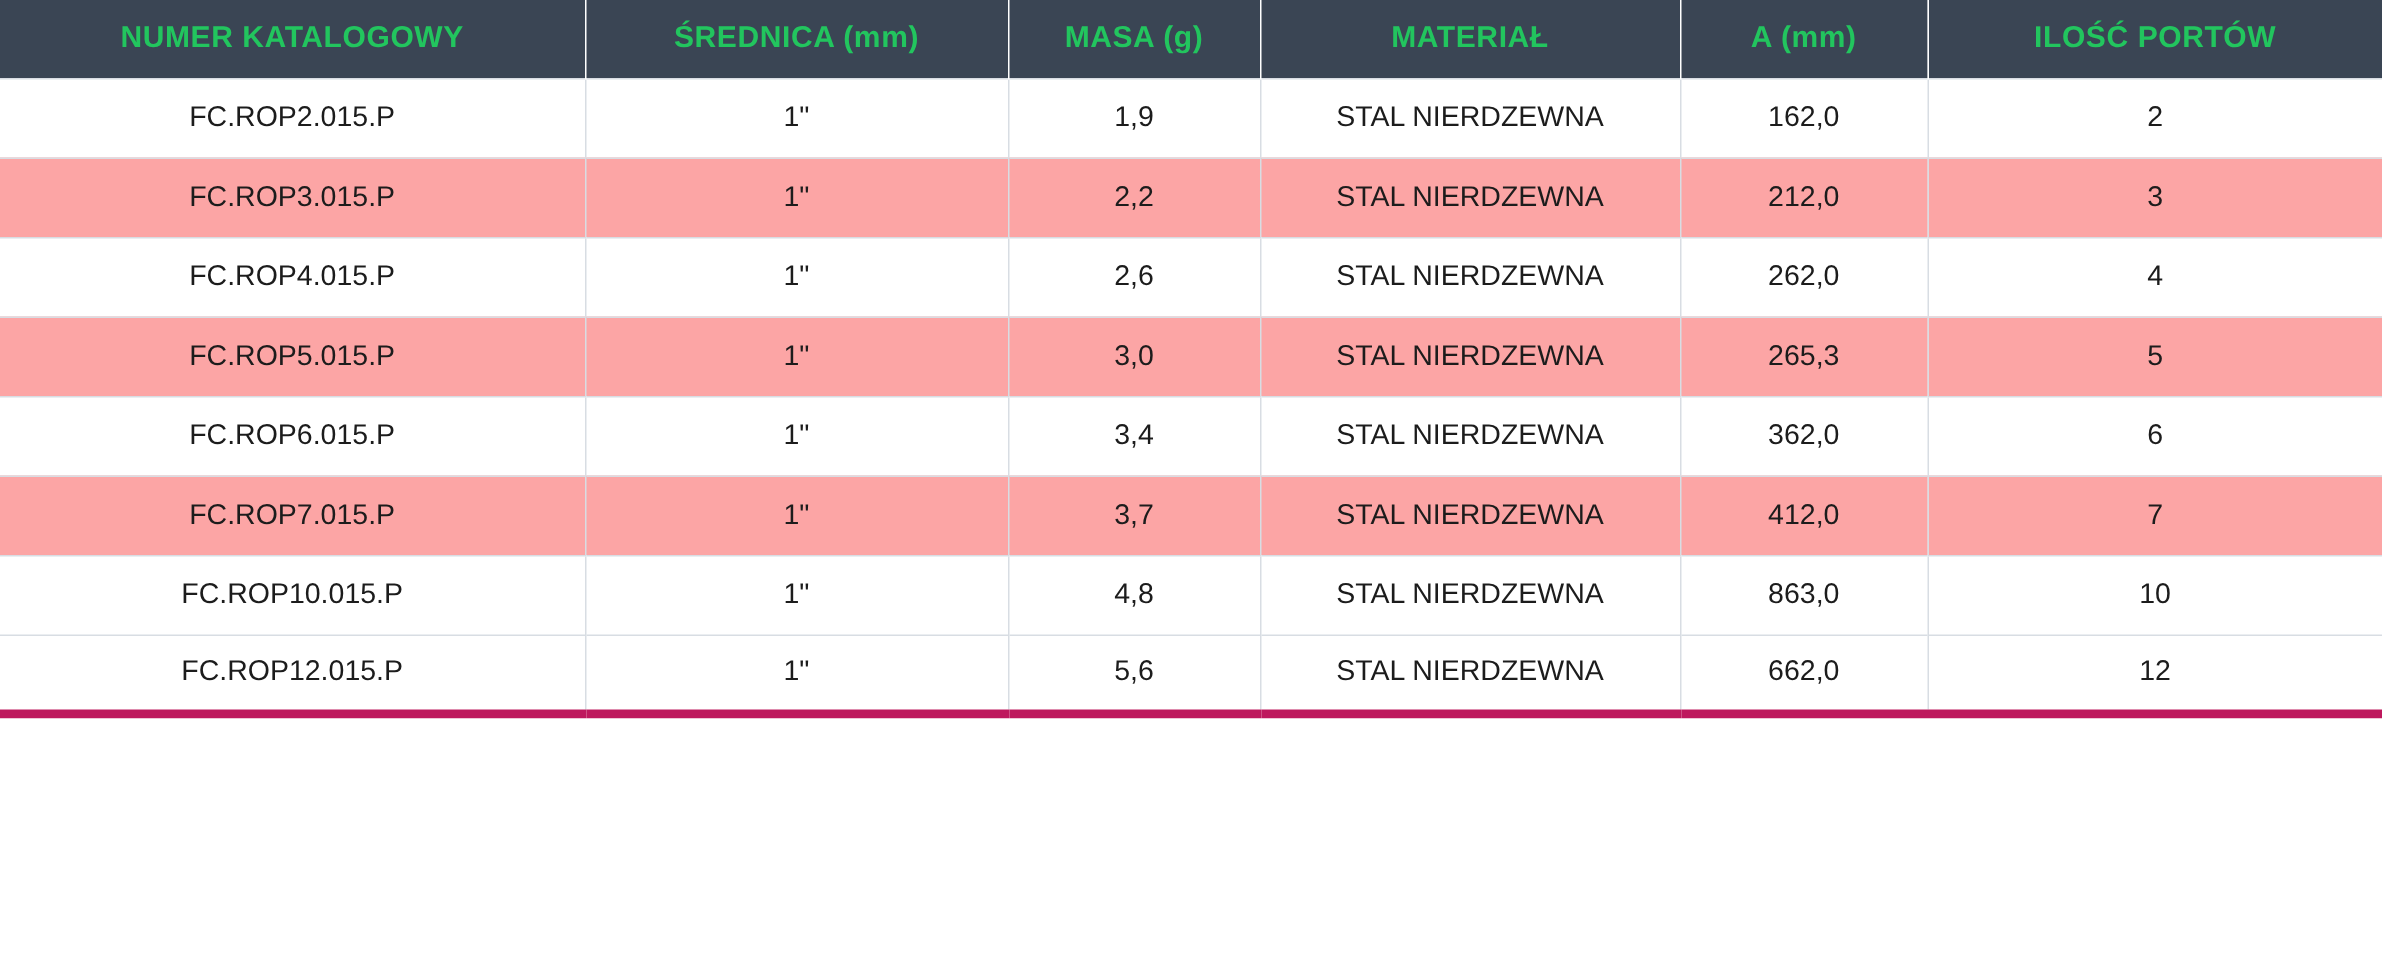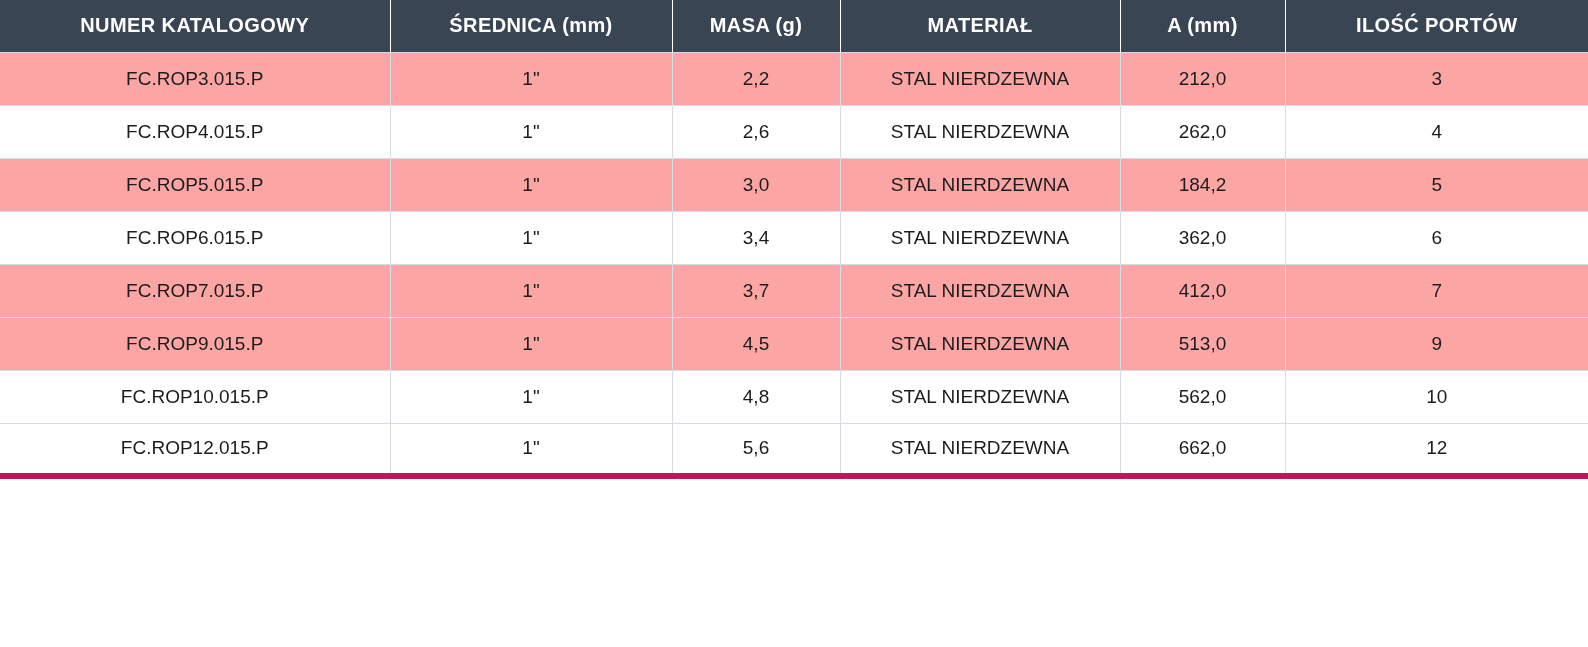--- a/index.html
+++ b/index.html
@@ -18,21 +18,21 @@
     overflow: hidden;
     background: #ffffff;
   }
   table.spec-table {
     border-collapse: collapse;
     width: 1588px;
     table-layout: fixed;
   }
   table.spec-table thead th {
     background: #3a4554;
-    color: #ffffff;
+    color: #22c55e;
     font-size: 20px;
     font-weight: bold;
     letter-spacing: 0.4px;
     height: 52px;
     padding: 0 6px;
     text-align: center;
     vertical-align: middle;
     border-right: 1px solid #ffffff;
     box-sizing: border-box;
   }
@@ -93,20 +93,28 @@
       <tr>
         <th>NUMER KATALOGOWY</th>
         <th>ŚREDNICA (mm)</th>
         <th>MASA (g)</th>
         <th>MATERIAŁ</th>
         <th>A (mm)</th>
         <th>ILOŚĆ PORTÓW</th>
       </tr>
     </thead>
     <tbody>
+      <tr class="odd-row">
+        <td>FC.ROP2.015.P</td>
+        <td>1"</td>
+        <td>1,9</td>
+        <td>STAL NIERDZEWNA</td>
+        <td>162,0</td>
+        <td>2</td>
+      </tr>
       <tr class="even-row">
         <td>FC.ROP3.015.P</td>
         <td>1"</td>
         <td>2,2</td>
         <td>STAL NIERDZEWNA</td>
         <td>212,0</td>
         <td>3</td>
       </tr>
       <tr class="odd-row">
         <td>FC.ROP4.015.P</td>
@@ -114,53 +122,45 @@
         <td>2,6</td>
         <td>STAL NIERDZEWNA</td>
         <td>262,0</td>
         <td>4</td>
       </tr>
       <tr class="even-row">
         <td>FC.ROP5.015.P</td>
         <td>1"</td>
         <td>3,0</td>
         <td>STAL NIERDZEWNA</td>
-        <td>184,2</td>
+        <td>265,3</td>
         <td>5</td>
       </tr>
       <tr class="odd-row">
         <td>FC.ROP6.015.P</td>
         <td>1"</td>
         <td>3,4</td>
         <td>STAL NIERDZEWNA</td>
         <td>362,0</td>
         <td>6</td>
       </tr>
       <tr class="even-row">
         <td>FC.ROP7.015.P</td>
         <td>1"</td>
         <td>3,7</td>
         <td>STAL NIERDZEWNA</td>
         <td>412,0</td>
         <td>7</td>
       </tr>
-      <tr class="even-row">
-        <td>FC.ROP9.015.P</td>
-        <td>1"</td>
-        <td>4,5</td>
-        <td>STAL NIERDZEWNA</td>
-        <td>513,0</td>
-        <td>9</td>
-      </tr>
       <tr class="odd-row">
         <td>FC.ROP10.015.P</td>
         <td>1"</td>
         <td>4,8</td>
         <td>STAL NIERDZEWNA</td>
-        <td>562,0</td>
+        <td>863,0</td>
         <td>10</td>
       </tr>
       <tr class="odd-row">
         <td>FC.ROP12.015.P</td>
         <td>1"</td>
         <td>5,6</td>
         <td>STAL NIERDZEWNA</td>
         <td>662,0</td>
         <td>12</td>
       </tr>

